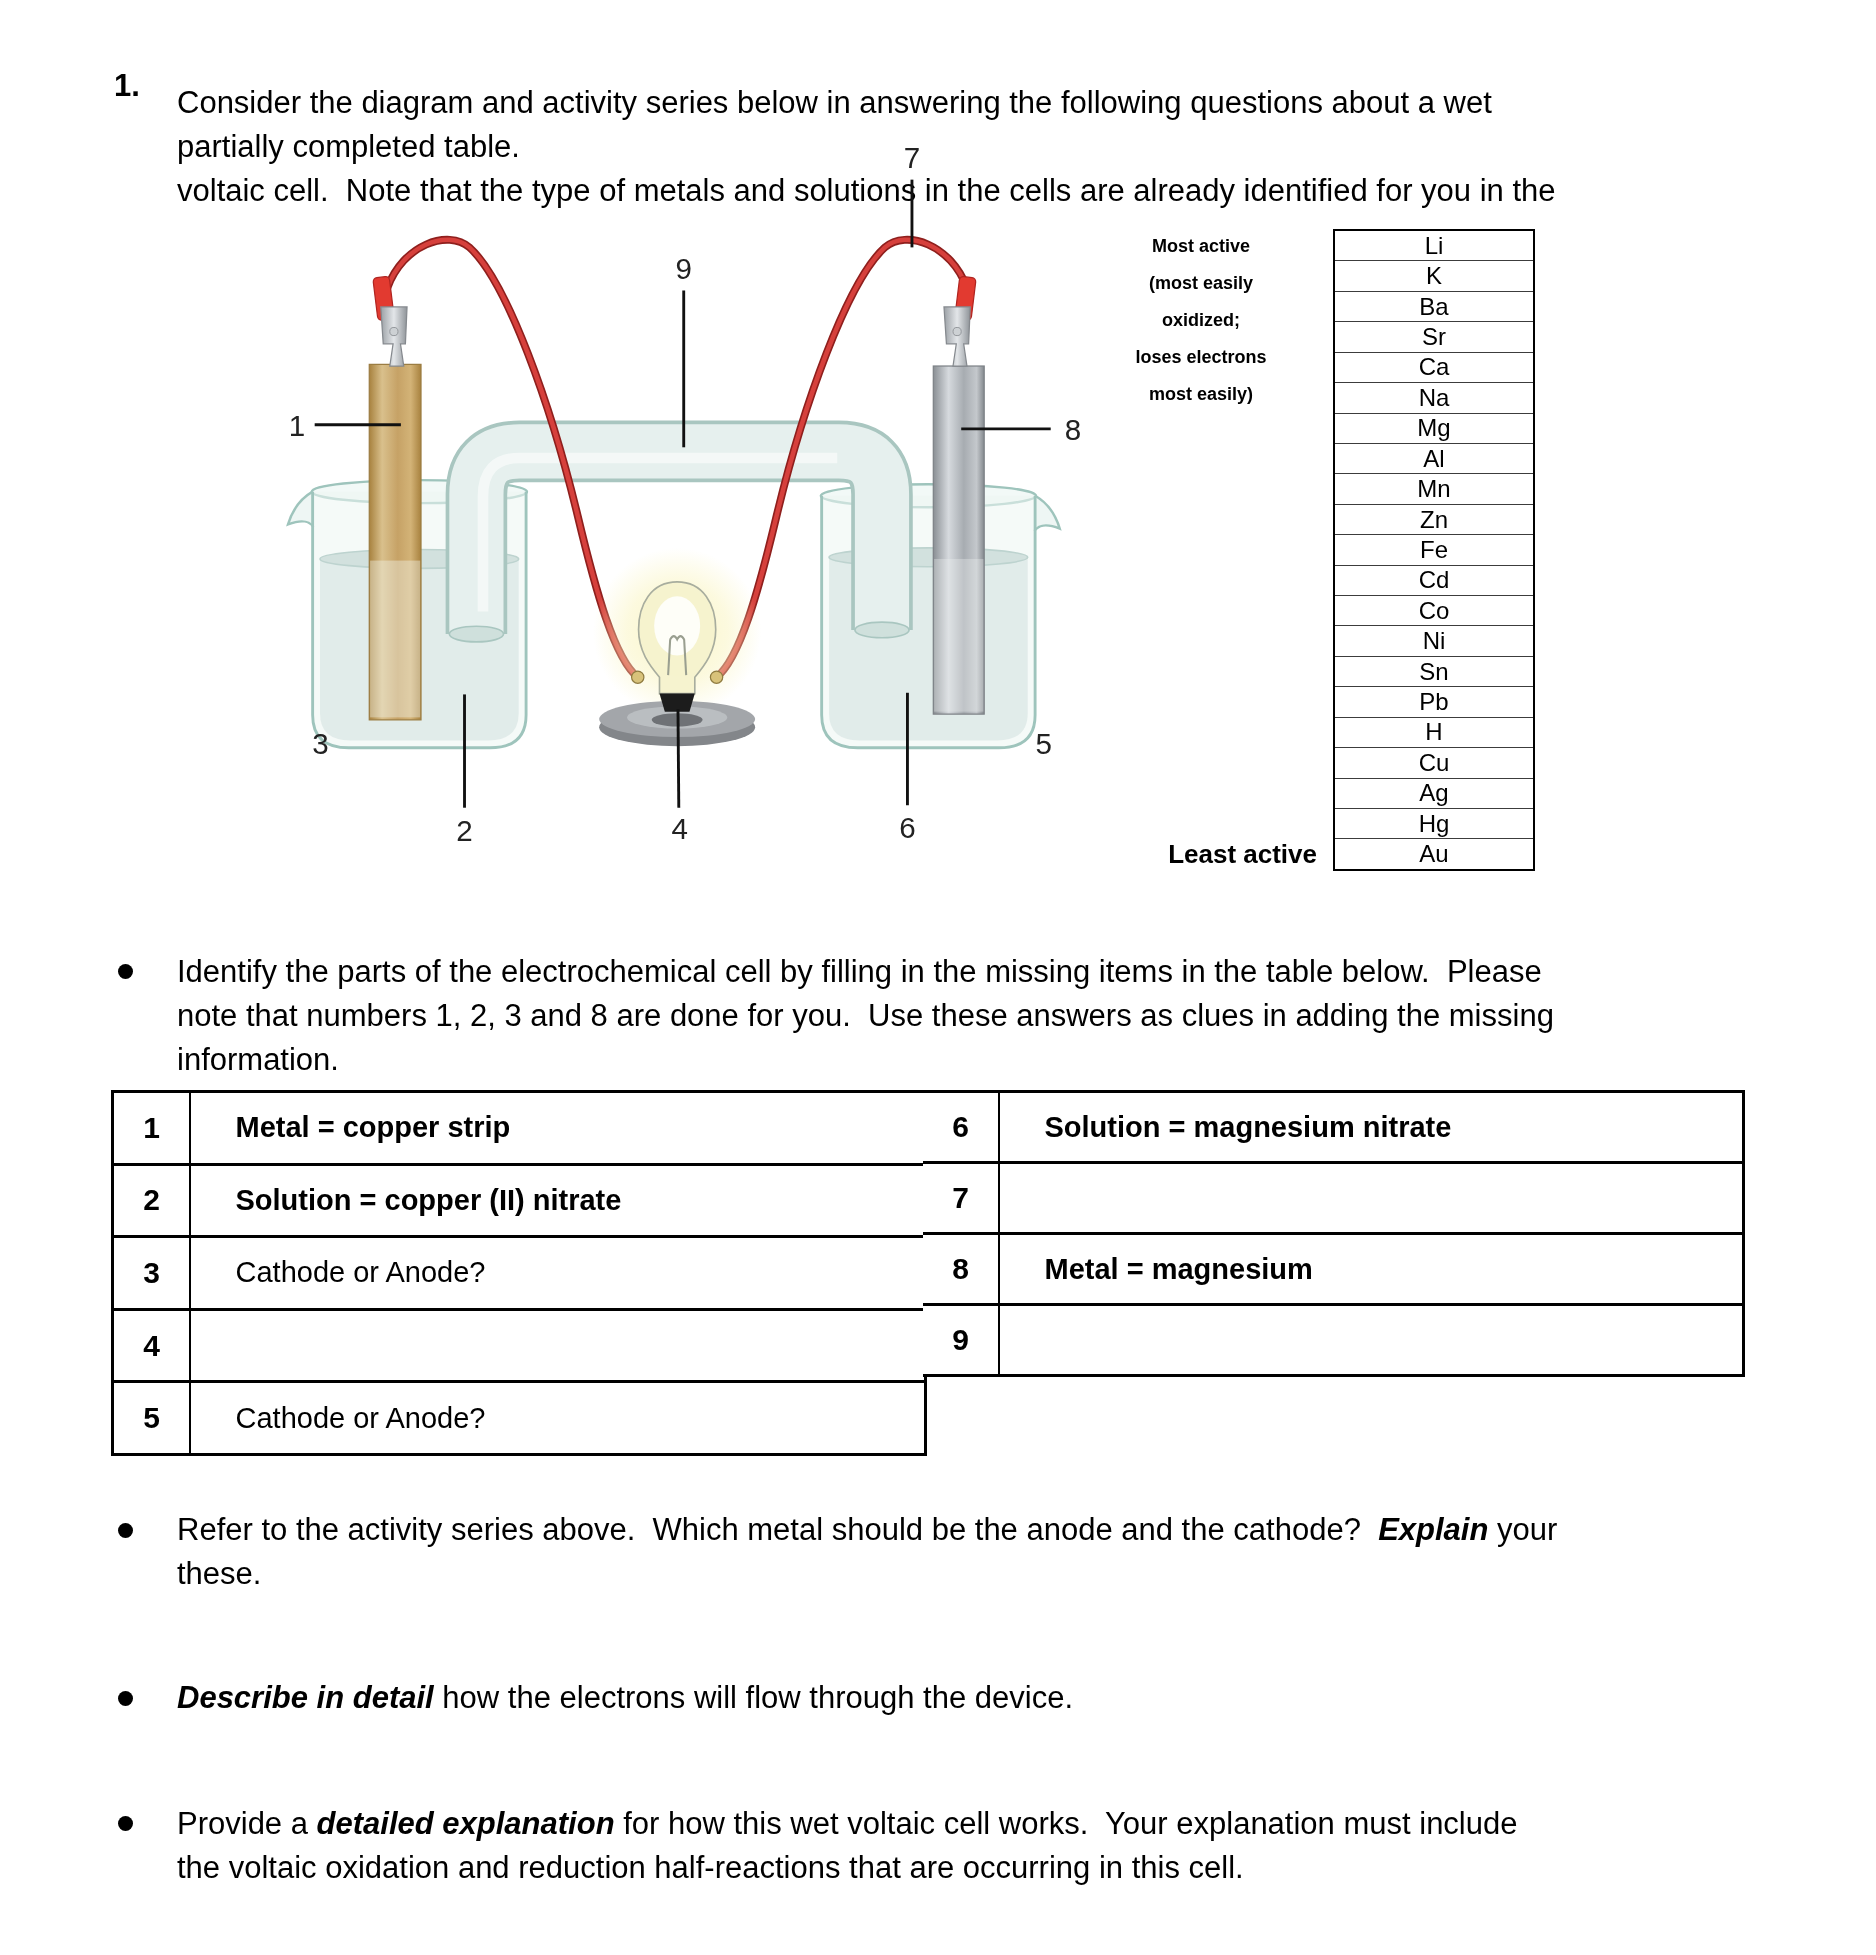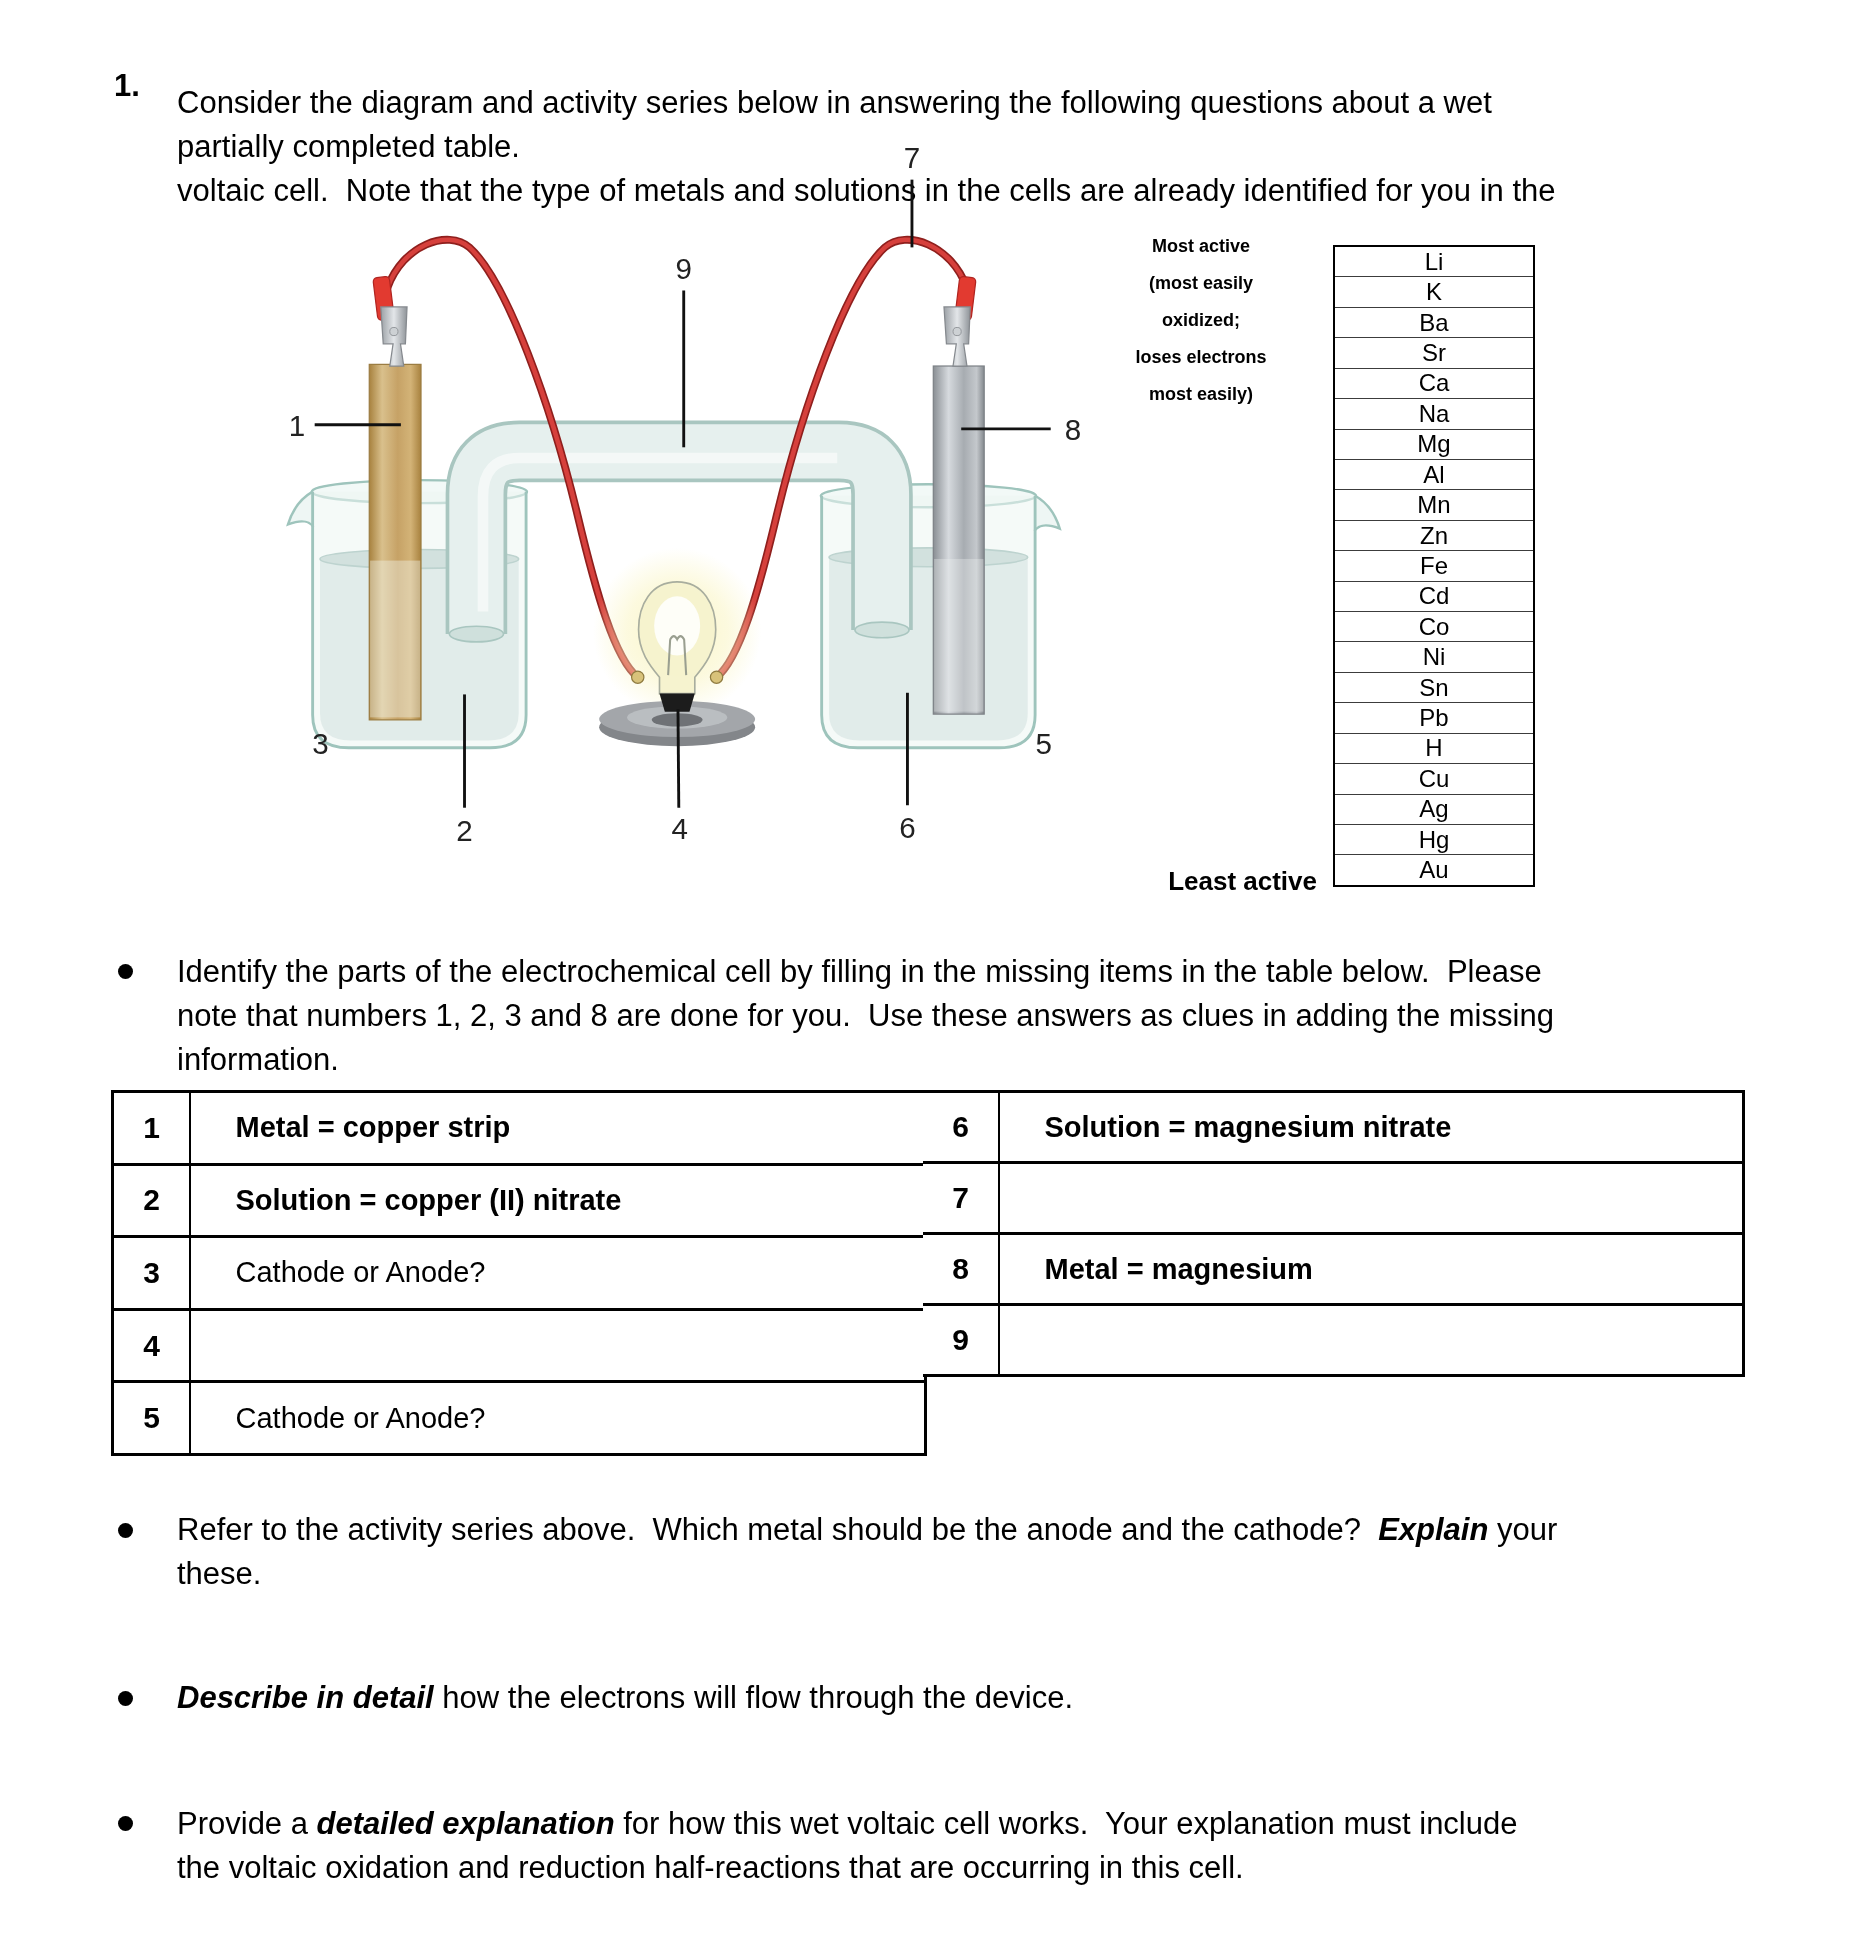--- a/index.html
+++ b/index.html
@@ -7,21 +7,21 @@
     width:1876px;height:1955px;background:#ffffff;position:relative;
     font-family:"Liberation Sans", sans-serif;color:#000;overflow:hidden;
   }
   .abs{position:absolute;}
   .body-line{font-size:31px;line-height:44px;white-space:pre;}
   .b{font-weight:bold;}
   .bi{font-weight:bold;font-style:italic;}
   .bullet-dot{width:15px;height:15px;border-radius:50%;background:#000;}
   
   .act-label{font-size:18px;line-height:37px;font-weight:bold;text-align:center;}
-  .least-label{font-size:26px;font-weight:bold;text-align:right;margin-top:27px;}
+  .least-label{font-size:26px;font-weight:bold;text-align:right;}
   .act-table{
     border:2.5px solid #000;background:#fff;display:flex;flex-direction:column;
     box-sizing:border-box;
   }
   .act-row{flex:1;display:flex;align-items:center;justify-content:center;
     border-bottom:1.6px solid #3c3c3c;font-size:24px;}
   .act-row:last-child{border-bottom:none;}
   
   .ans-table{border:3.7px solid #000;box-sizing:border-box;display:flex;flex-direction:column;background:#fff;}
   .ans-row{flex:1;display:flex;border-bottom:3.3px solid #000;}
@@ -162,21 +162,21 @@
 
 <div class="abs act-label" style="left:1078px;top:228px;width:246px;">
   <div>Most active</div>
   <div>(most easily</div>
   <div>oxidized;</div>
   <div>loses electrons</div>
   <div>most easily)</div>
 </div>
 <div class="abs least-label" style="left:1103px;top:839px;width:214px;">Least active</div>
 
-<div class="abs act-table" style="left:1333px;top:245px;width:202px;height:642px;">
+<div class="abs act-table" style="left:1333px;top:229px;width:202px;height:642px;">
   <div class="act-row">
       <span>Li</span>
     </div>
   <div class="act-row">
       <span>K</span>
     </div>
   <div class="act-row">
       <span>Ba</span>
     </div>
   <div class="act-row">

